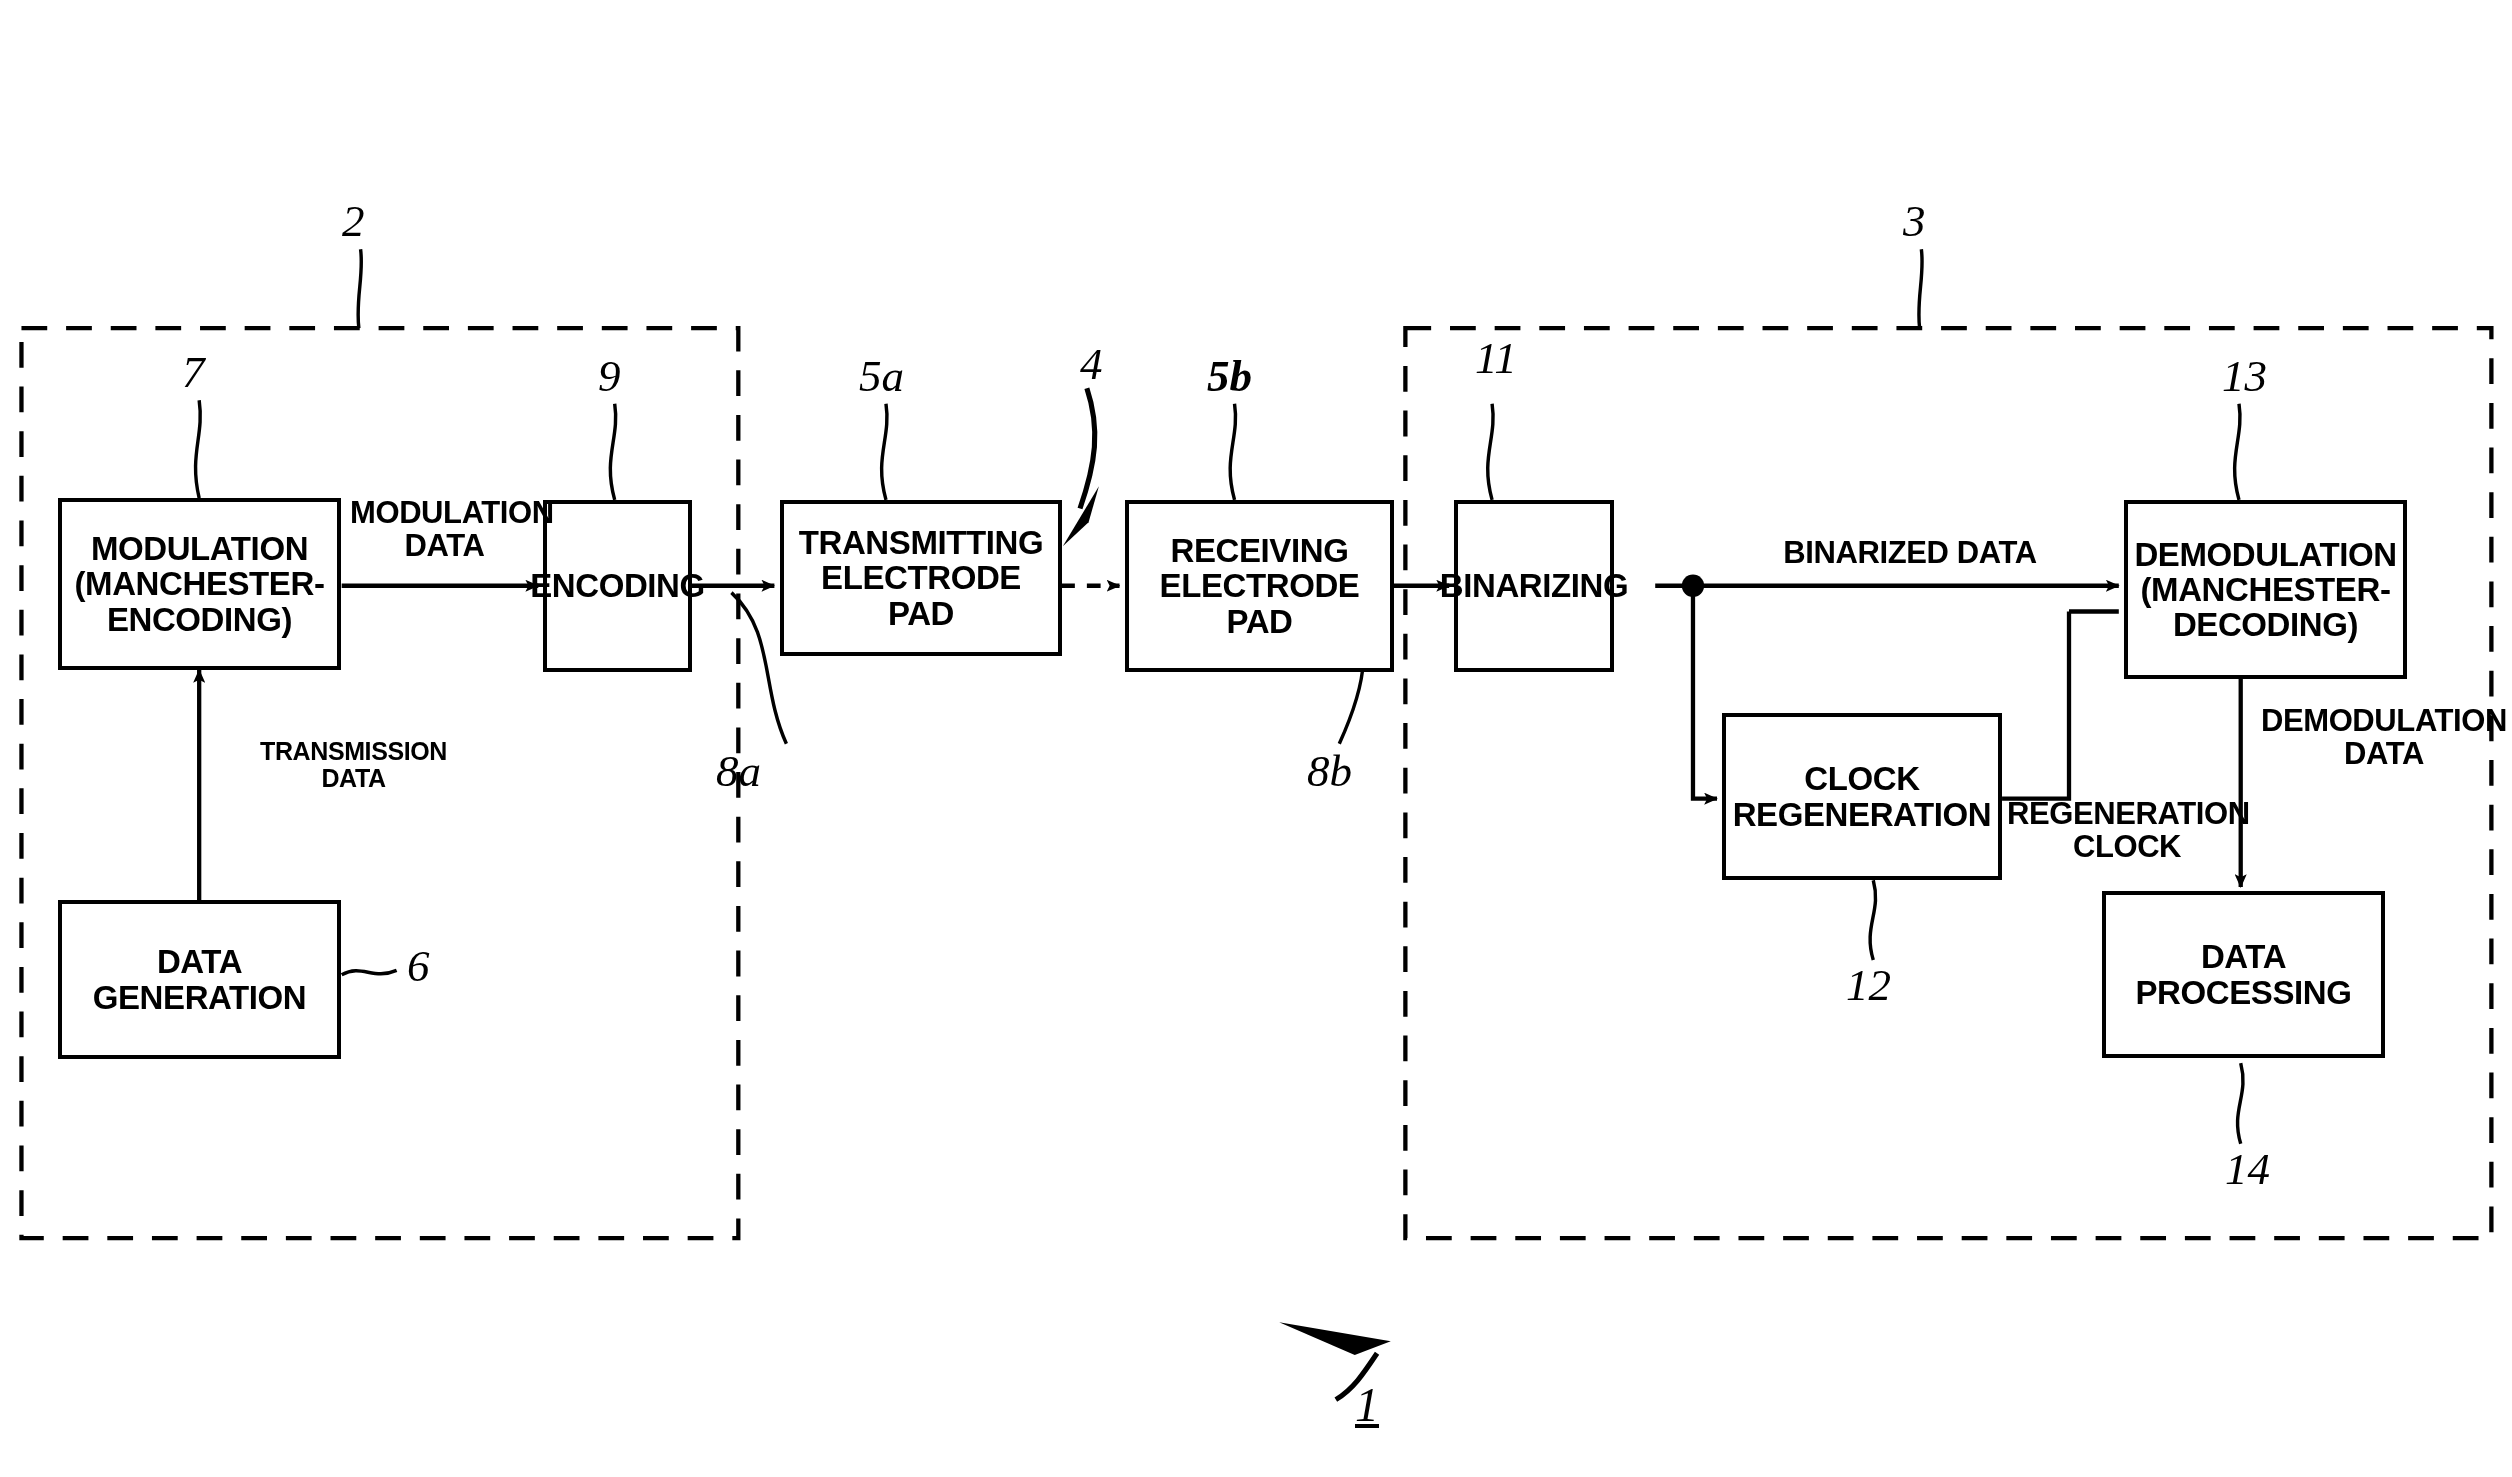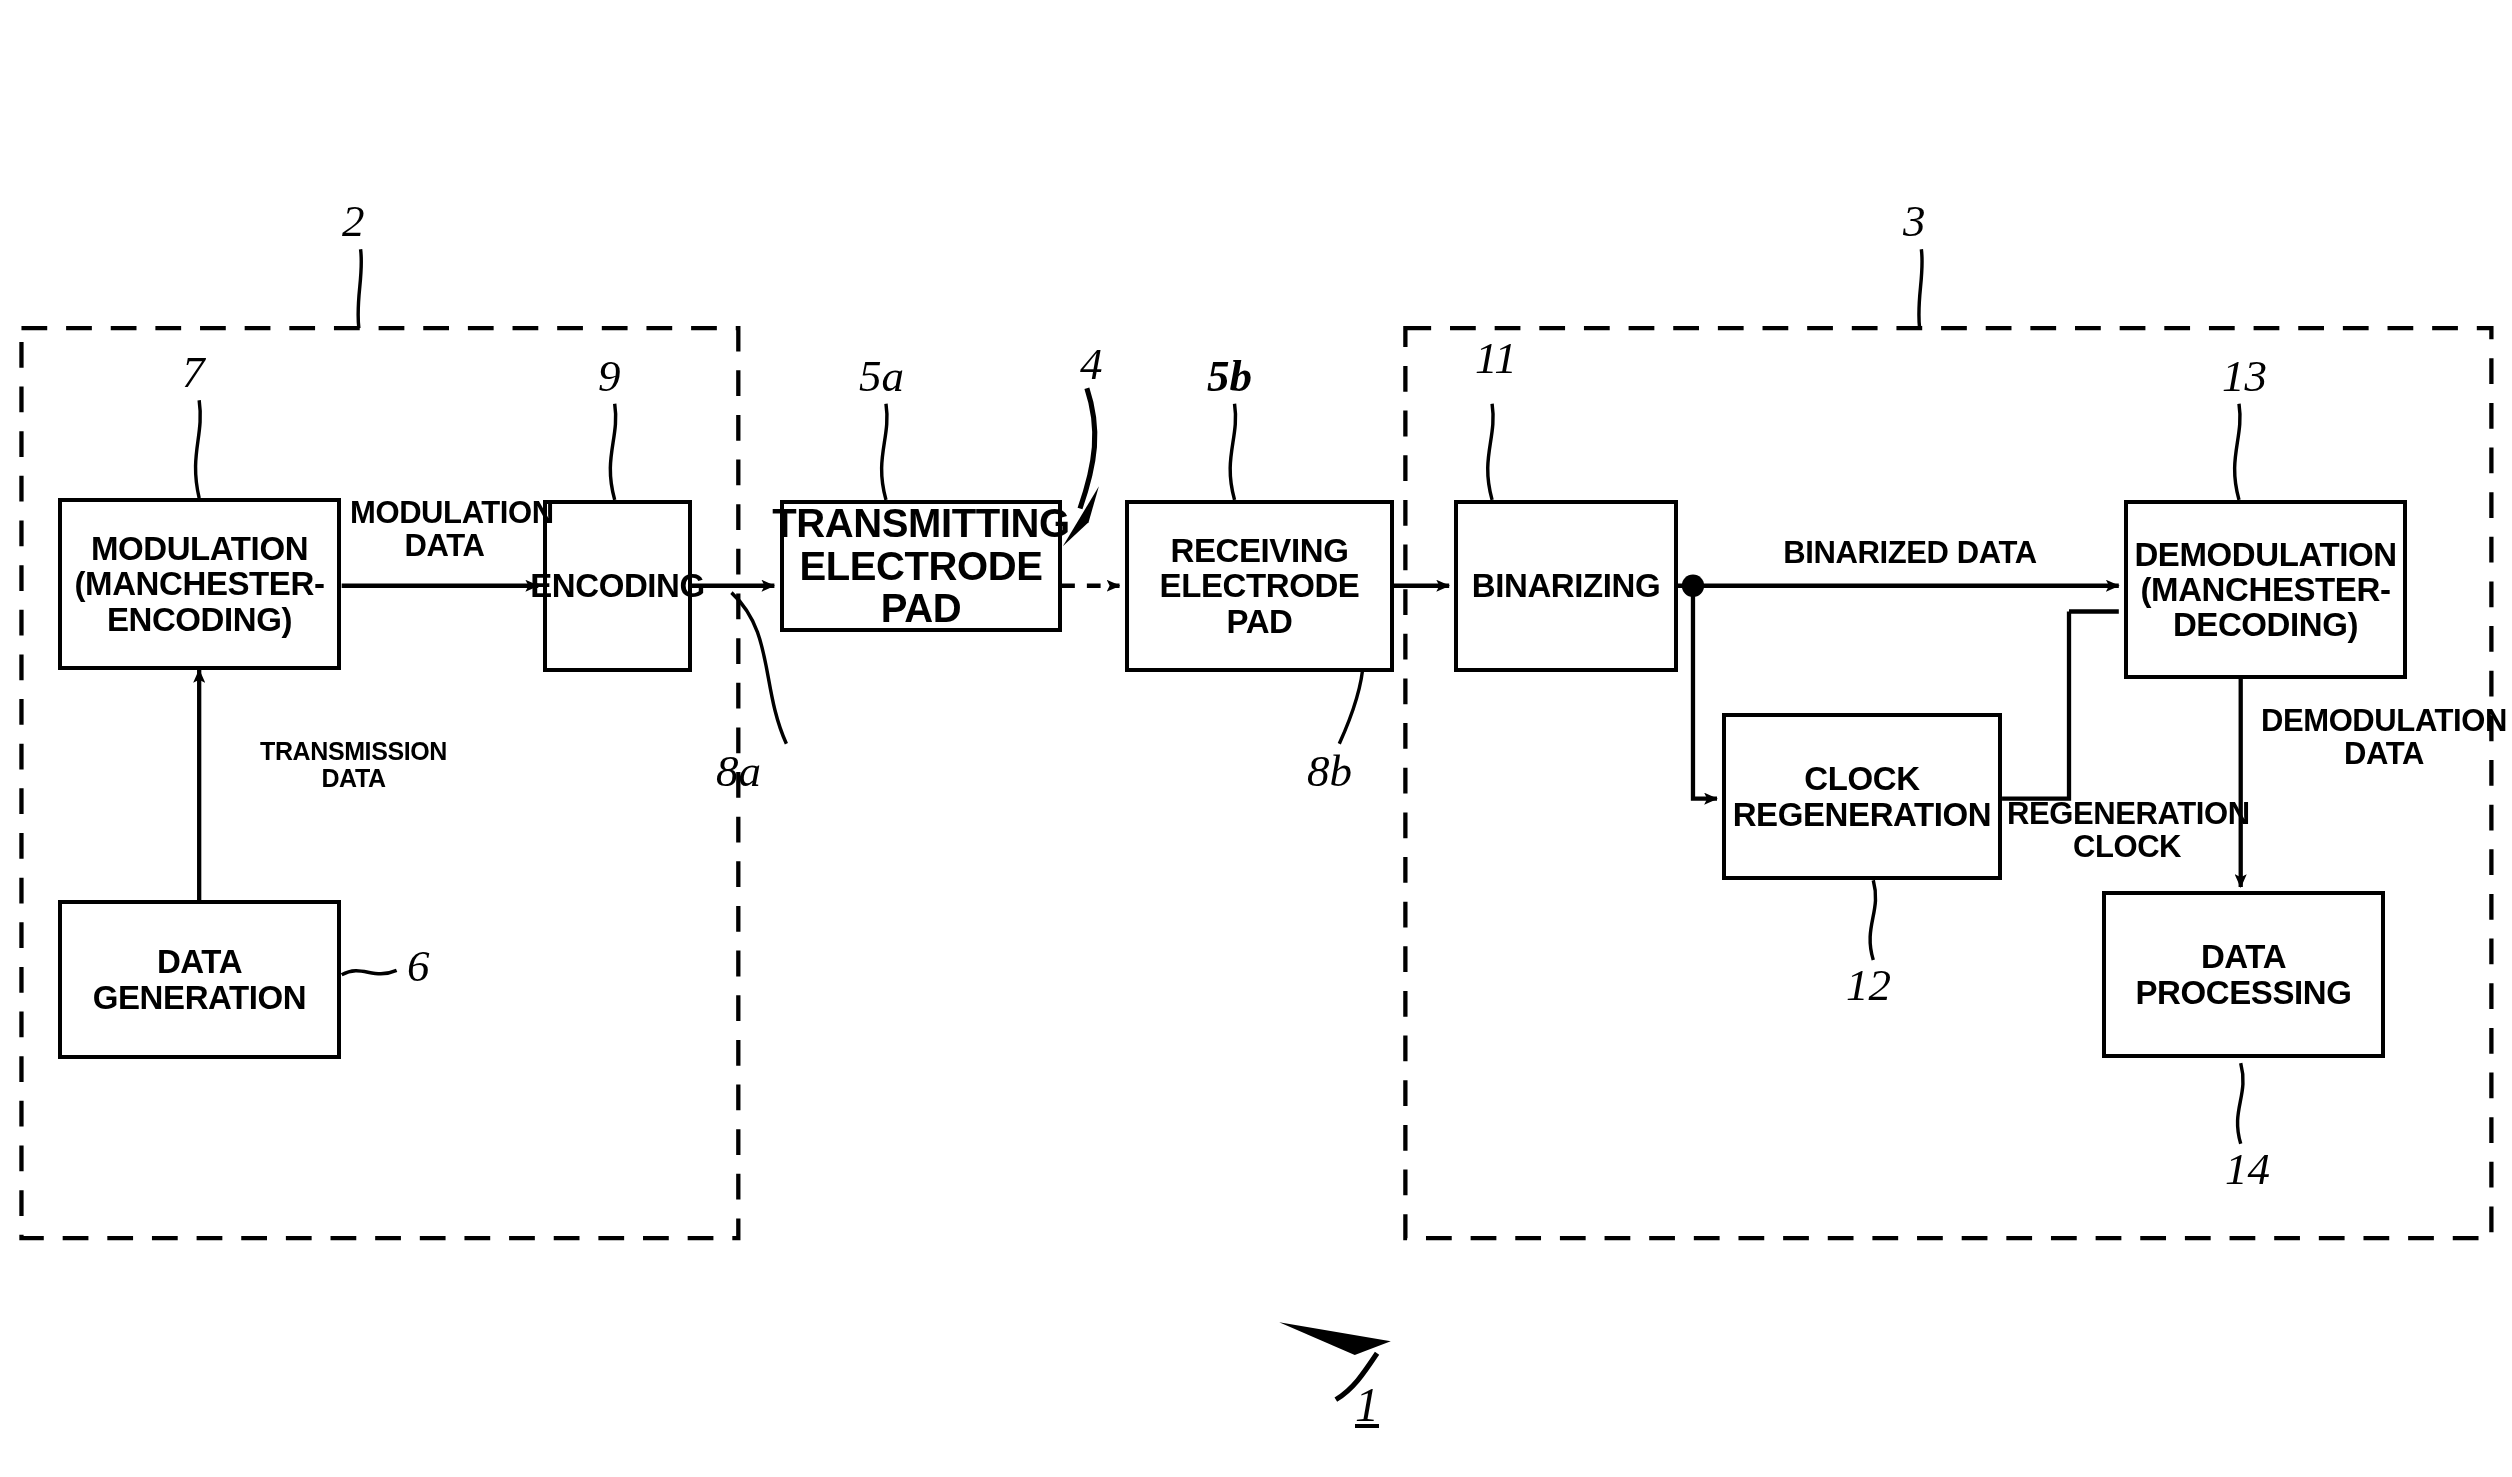--- a/index.html
+++ b/index.html
@@ -143,33 +143,33 @@
 
   <div class="blk" style="left:58px; top:900px; width:283px; height:159px; font-size:33px;">
     <span style="white-space:pre-line;">DATA
 GENERATION</span>
   </div>
 
   <div class="blk" style="left:543px; top:500px; width:149px; height:172px; font-size:33px;">
     <span style="white-space:pre-line;">ENCODING</span>
   </div>
 
-  <div class="blk" style="left:780px; top:500px; width:282px; height:132px; font-size:40px;">
+  <div class="blk" style="left:780px; top:500px; width:282px; height:156px; font-size:33px;">
     <span style="white-space:pre-line;">TRANSMITTING
 ELECTRODE
 PAD</span>
   </div>
 
   <div class="blk" style="left:1125px; top:500px; width:269px; height:172px; font-size:33px;">
     <span style="white-space:pre-line;">RECEIVING
 ELECTRODE
 PAD</span>
   </div>
 
-  <div class="blk" style="left:1454px; top:500px; width:224px; height:172px; font-size:33px;">
+  <div class="blk" style="left:1454px; top:500px; width:160px; height:172px; font-size:33px;">
     <span style="white-space:pre-line;">BINARIZING</span>
   </div>
 
   <div class="blk" style="left:1722px; top:713px; width:280px; height:167px; font-size:33px;">
     <span style="white-space:pre-line;">CLOCK
 REGENERATION</span>
   </div>
 
   <div class="blk" style="left:2124px; top:500px; width:283px; height:179px; font-size:33px;">
     <span style="white-space:pre-line;">DEMODULATION

